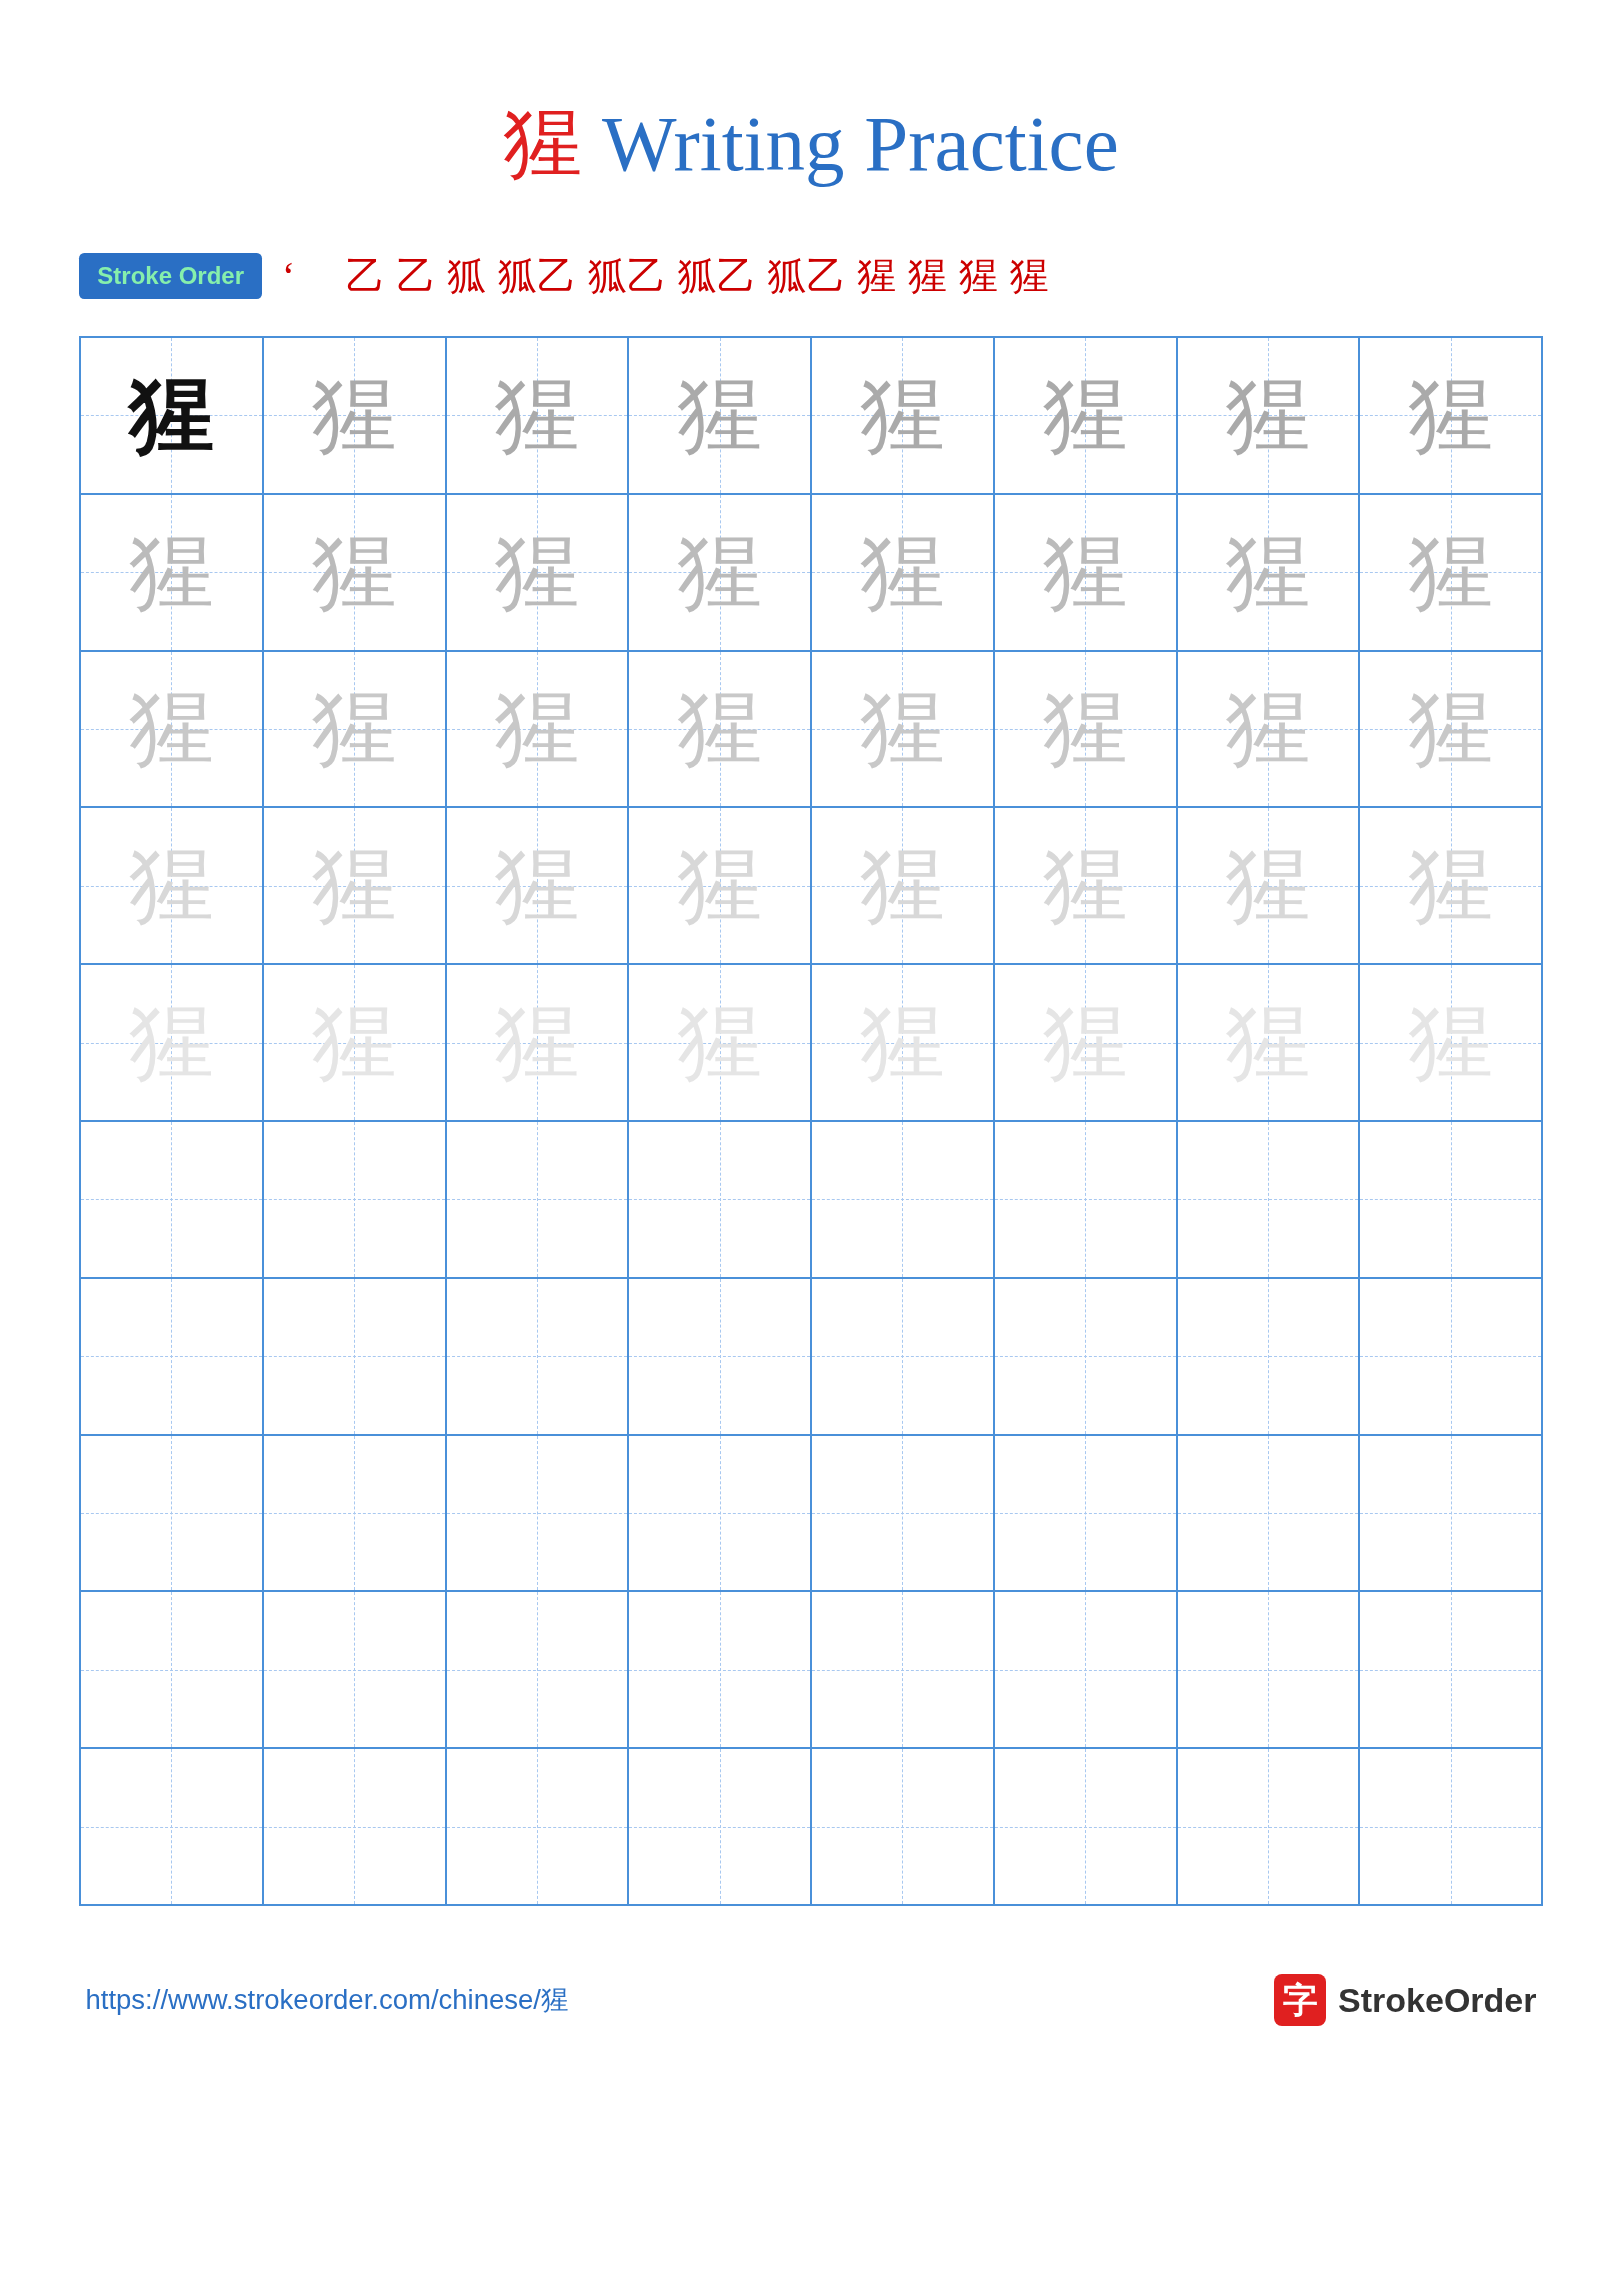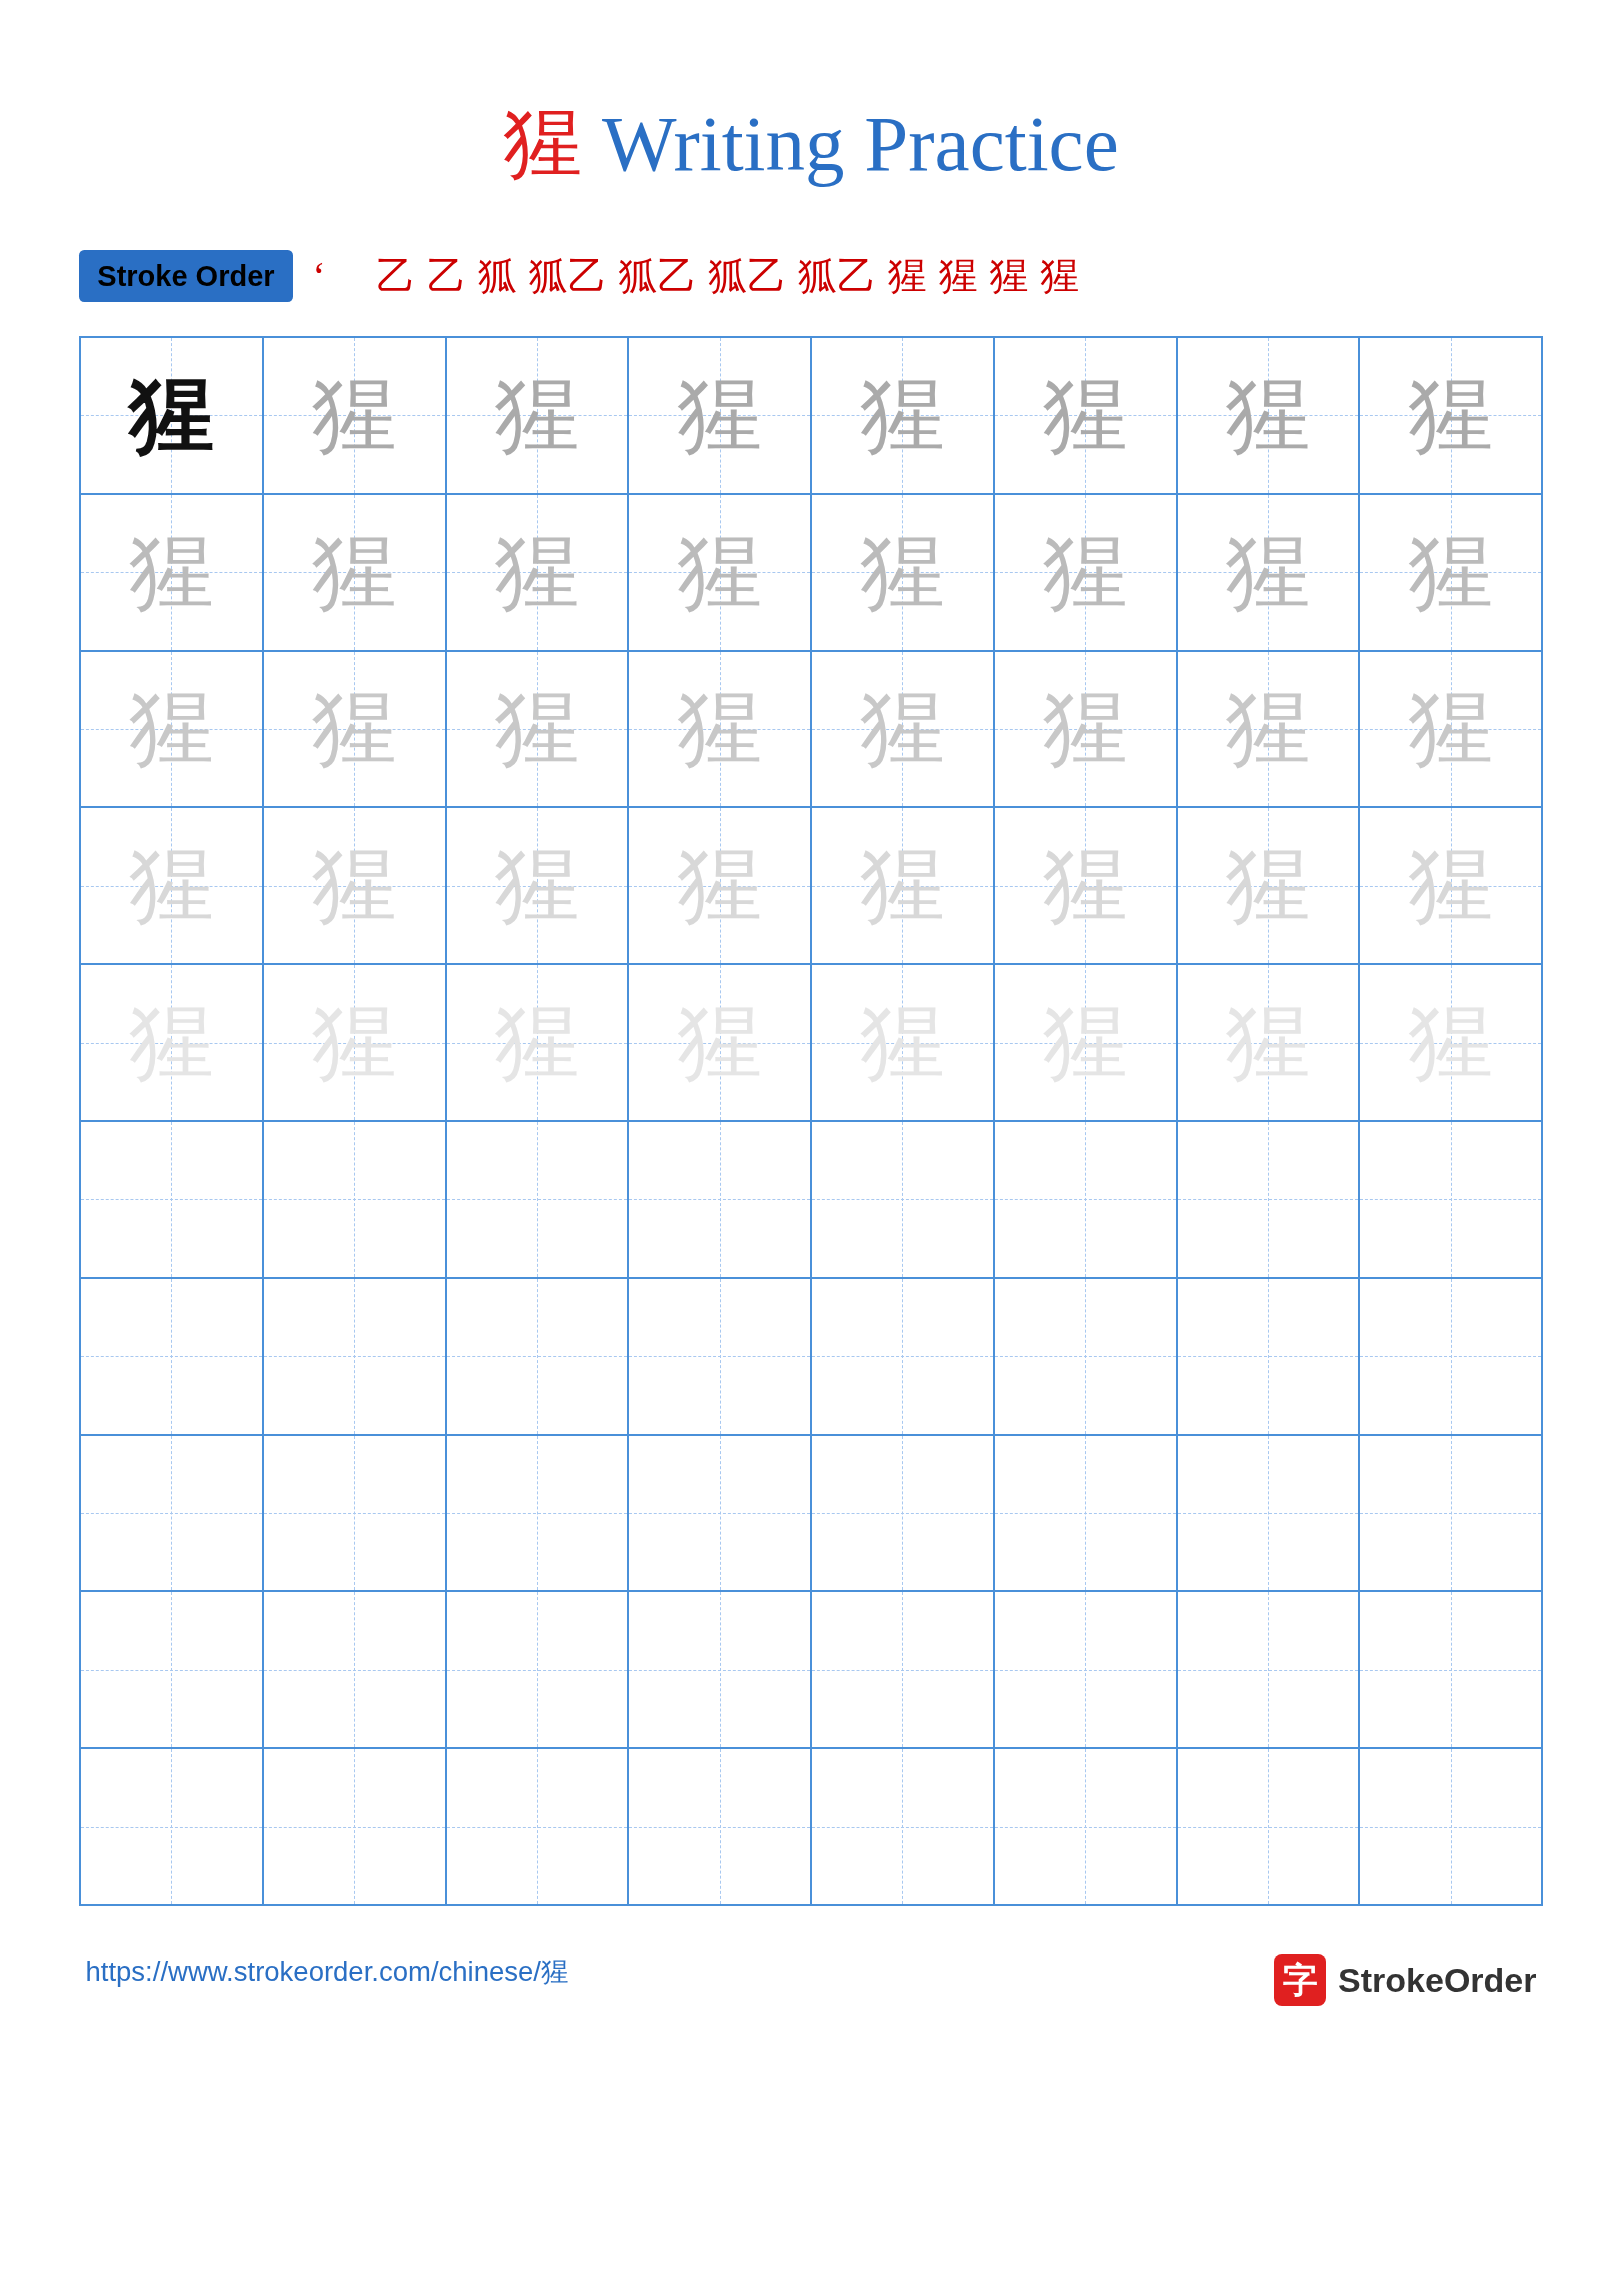--- a/index.html
+++ b/index.html
@@ -32,22 +32,22 @@
 
     .stroke-order-row {
       display: flex;
       align-items: center;
       margin-bottom: 33px;
       gap: 19.6px;
     }
 
     .stroke-order-badge {
       background: #2a6fc4;
-      color: #000000;
-      font-size: 29px;
+      color: #86efac;
+      font-size: 24px;
       font-family: sans-serif;
       font-weight: bold;
       padding: 9.2px 18.3px;
       border-radius: 5.2px;
       white-space: nowrap;
     }
 
     .stroke-steps {
       display: flex;
       align-items: center;
@@ -104,23 +104,23 @@
       position: relative;
       z-index: 1;
       font-size: 85px;
       font-family: serif;
       line-height: 1;
     }
 
     
     .footer {
       display: flex;
-      align-items: flex-start;
+      align-items: center;
       justify-content: space-between;
-      margin-top: 48px;
+      margin-top: 68px;
       padding: 0 6.5px;
     }
 
     .footer-url {
       font-size: 27.5px;
       color: #2a6fc4;
       font-family: sans-serif;
     }
 
     .footer-brand {

